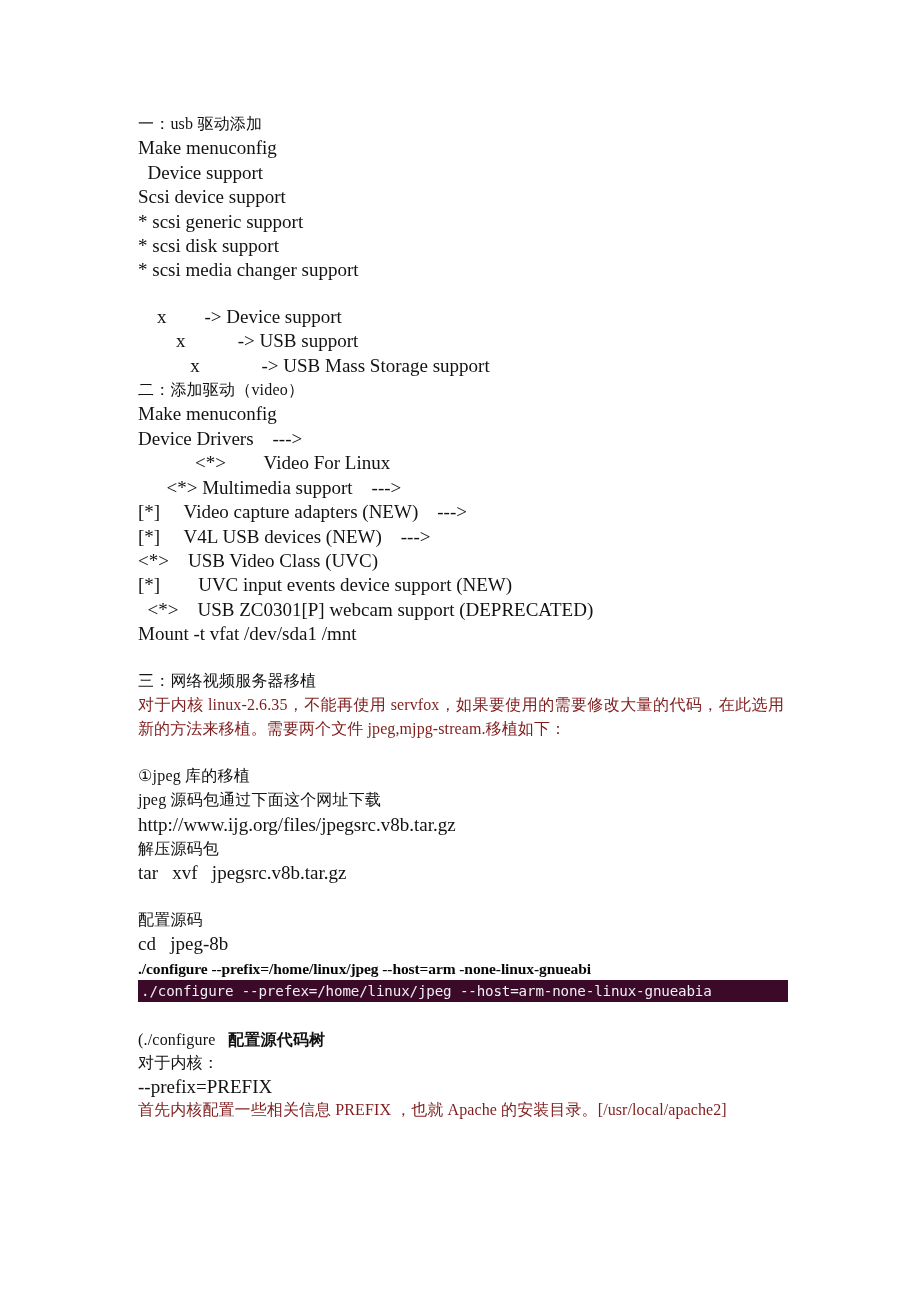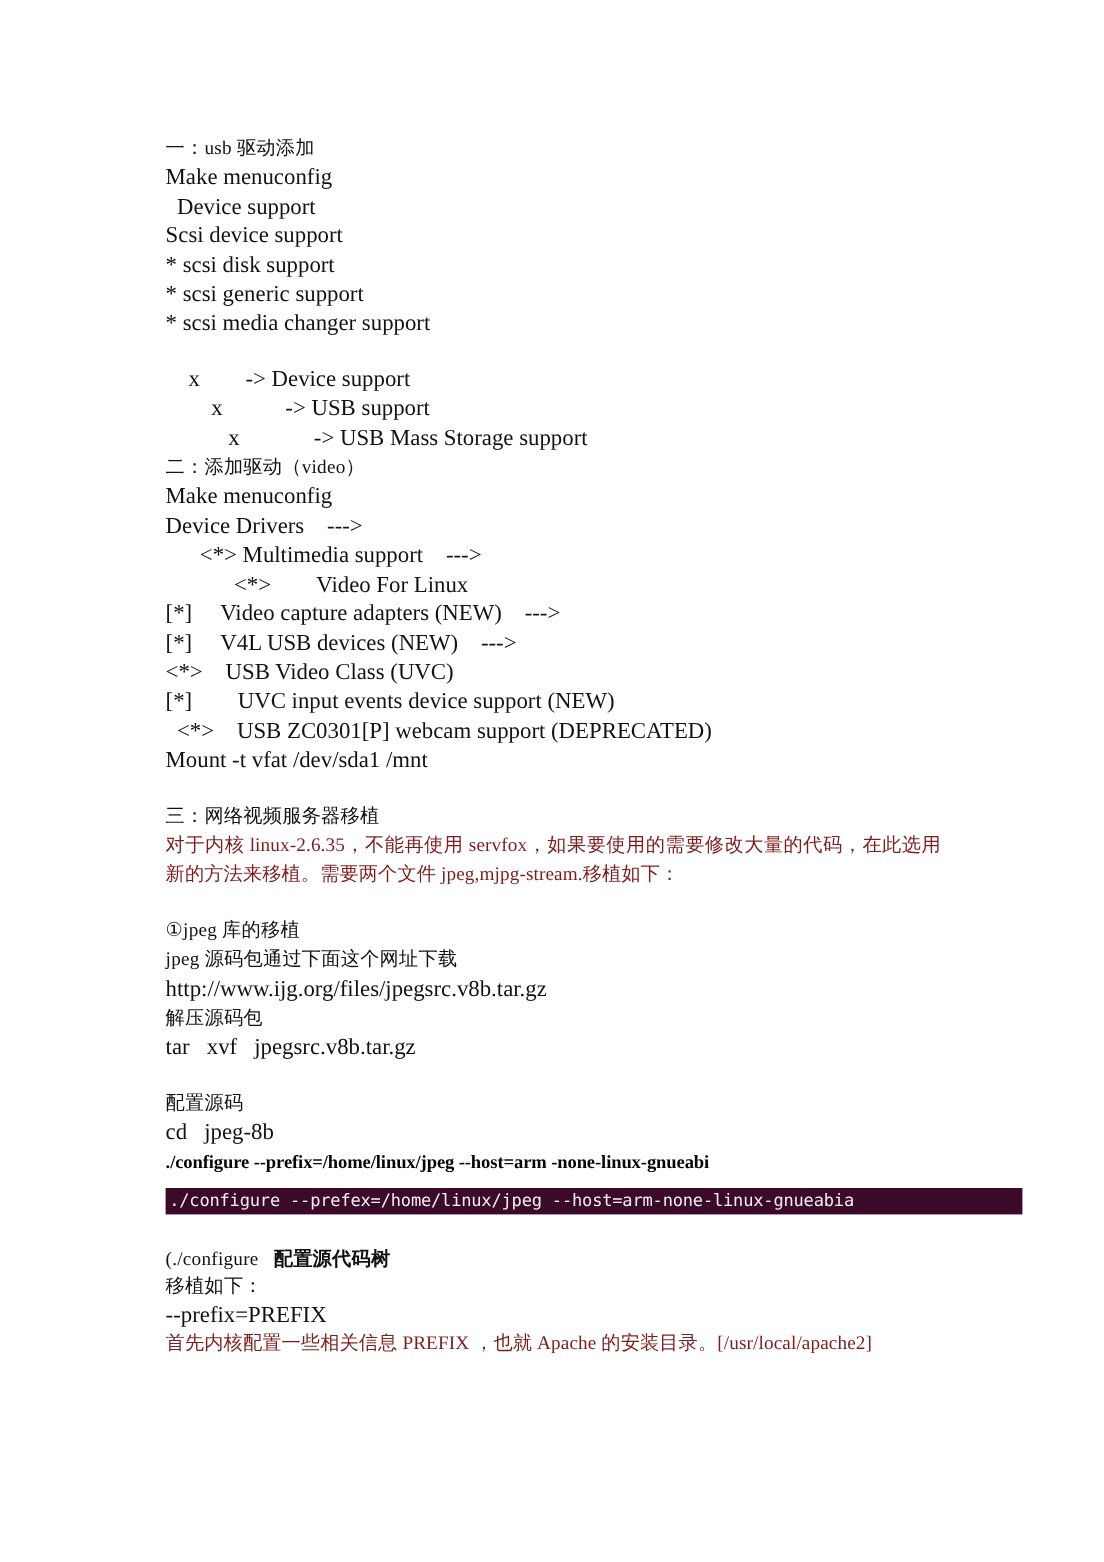--- a/index.html
+++ b/index.html
@@ -52,27 +52,27 @@
   .italic { }
   .cmd-bold {
     font-size: 15.5px;
     line-height: 23px;
     font-weight: bold;
     white-space: pre;
     color: #050505;
     letter-spacing: -0.1px;
   }
   .term-band {
-    width: 714px;
+    width: 650px;
     height: 22px;
     background: #3b0a29;
     display: flex;
     align-items: center;
     overflow: hidden;
-    margin-top: 10px;
+    margin-top: 0;
     box-shadow: inset 0 0 0 1px #3b0a29;
   }
   .term-band .term-text {
     font-family: "DejaVu Sans Mono", "Liberation Mono", monospace;
     font-size: 14.2px;
     color: #f2eef1;
     white-space: pre;
     padding-left: 3px;
     letter-spacing: -0.15px;
     line-height: 22px;
@@ -84,36 +84,36 @@
 
 <div id="page">
   <div class="doc-body">
 
 
     <div class="line cjk">一：usb 驱动添加</div>
 
     <div class="line">Make menuconfig</div>
     <div class="line">  Device support</div>
     <div class="line">Scsi device support</div>
+    <div class="line">* scsi generic support</div>
     <div class="line">* scsi disk support</div>
-    <div class="line">* scsi generic support</div>
     <div class="line">* scsi media changer support</div>
 
     <div class="spacer-md"></div>
 
     <div class="line">    x        -&gt; Device support</div>
     <div class="line">        x           -&gt; USB support</div>
     <div class="line">           x             -&gt; USB Mass Storage support</div>
 
     <div class="line cjk">二：添加驱动（video）</div>
 
     <div class="line">Make menuconfig</div>
     <div class="line">Device Drivers    ---&gt;</div>
+    <div class="line">            &lt;*&gt;        Video For Linux</div>
     <div class="line">      &lt;*&gt; Multimedia support    ---&gt;</div>
-    <div class="line">            &lt;*&gt;        Video For Linux</div>
     <div class="line">[*]     Video capture adapters (NEW)    ---&gt;</div>
     <div class="line">[*]     V4L USB devices (NEW)    ---&gt;</div>
     <div class="line">&lt;*&gt;    USB Video Class (UVC)</div>
     <div class="line">[*]        UVC input events device support (NEW)</div>
     <div class="line">  &lt;*&gt;    USB ZC0301[P] webcam support (DEPRECATED)</div>
     <div class="line">Mount -t vfat /dev/sda1 /mnt</div>
 
     <div class="spacer-md"></div>
 
     <div class="line cjk">三：网络视频服务器移植</div>
@@ -134,20 +134,20 @@
     <div class="cmd-bold">./configure --prefix=/home/linux/jpeg --host=arm -none-linux-gnueabi</div>
 
     <div class="term-band" style="background: rgb(59, 10, 41);">
       <span class="term-text" style="color: rgb(242, 238, 241);">./configure --prefex=/home/linux/jpeg --host=arm-none-linux-gnueabia</span>
     </div>
 
     <div class="spacer-lg"></div>
 
     <div class="line cjk tight"><span>(./configure</span><span>   </span><span class="bold">配置源代码树</span></div>
 
-    <div class="line cjk tight">移植如下：</div>
+    <div class="line cjk tight">对于内核：</div>
 
     <div class="line tight"><span>--prefix=</span><span class="italic">PREFIX</span></div>
 
     <div class="para tight"><span>    首先内核配置一些相关信息 </span><span class="italic">PREFIX</span><span> ，也就 Apache 的安装目录。[/usr/local/apache2]</span></div>
 
   </div>
 </div>
 
 </body></html>

